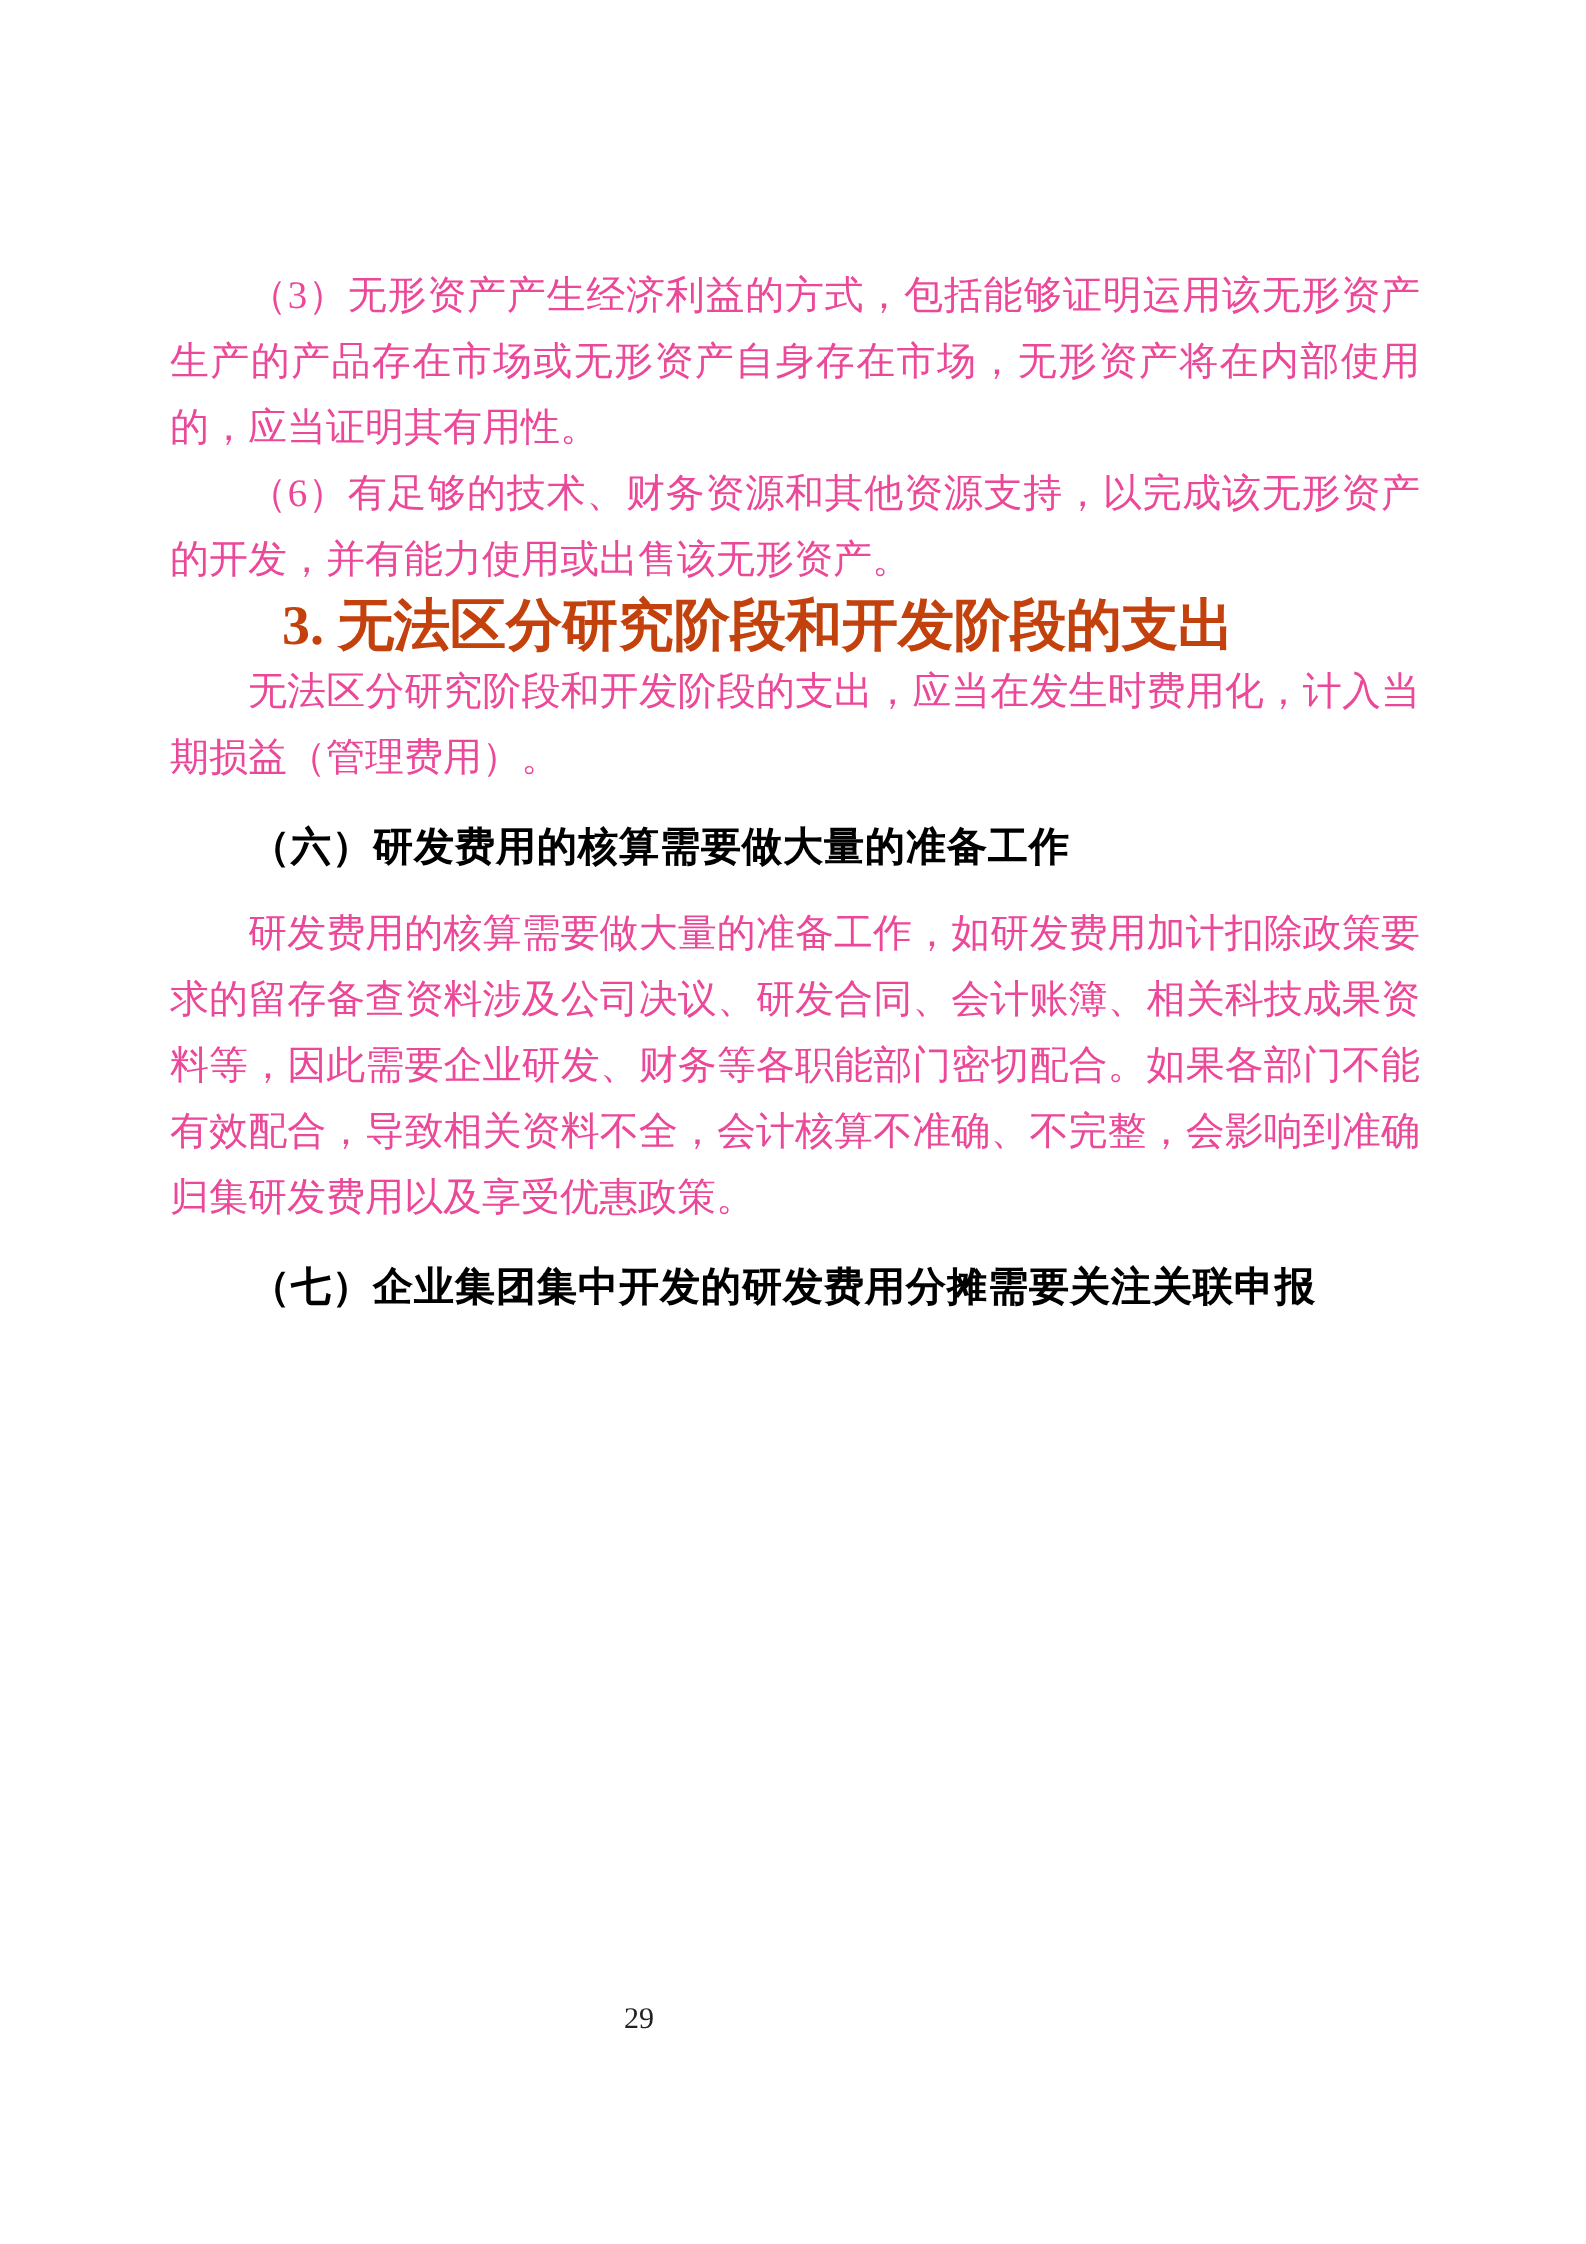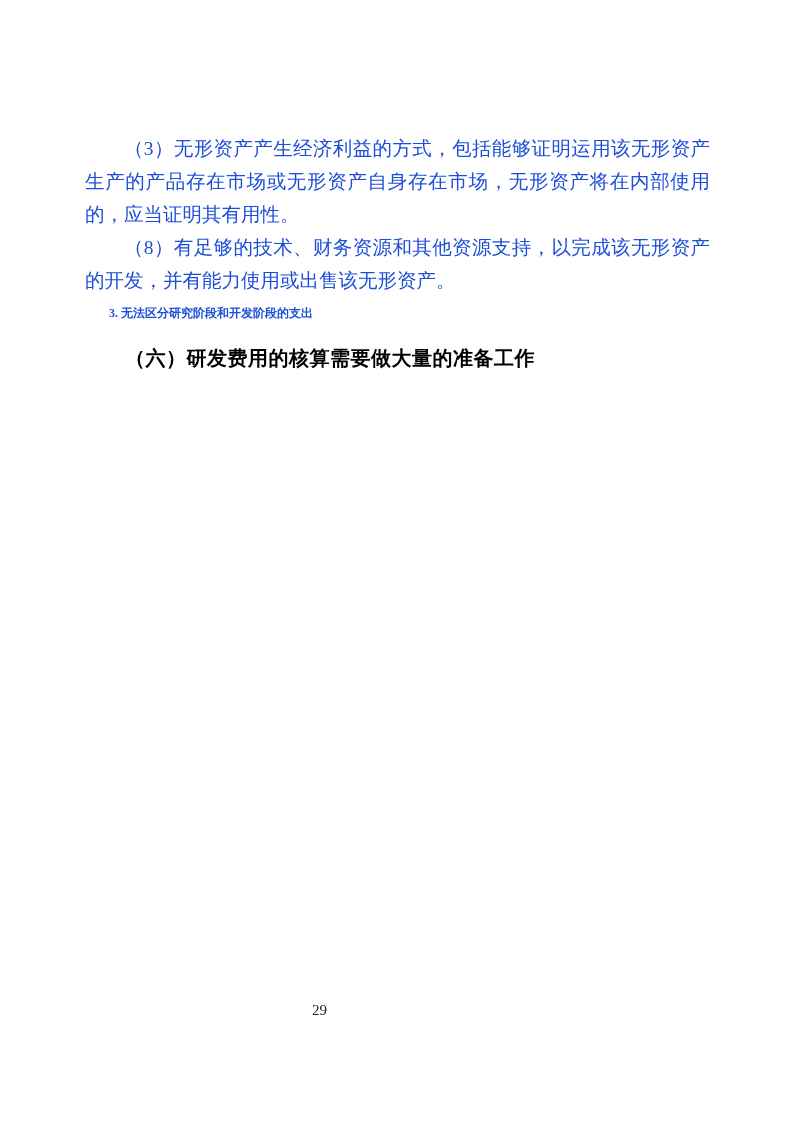--- a/index.html
+++ b/index.html
@@ -29,30 +29,30 @@
     top: 132px;
     width: 625px;
   }
   .para {
     font-size: 19.5px;
     line-height: 33px;
     text-align: justify;
     text-align-last: left;
     text-indent: 2em;
     margin: 0;
-    color: #1d4ed8;
+    color: #ec4899;
     word-break: break-all;
   }
   .h-num {
-    font-size: 12px;
+    font-size: 28px;
     line-height: 33px;
     font-weight: bold;
     text-indent: 2em;
     margin: 0;
-    color: #1d4ed8;
+    color: #c2410c;
   }
   .h-sec {
     font-size: 20px;
     line-height: 33px;
     font-weight: bold;
     text-indent: 2em;
     margin: 12px 0 10px 0;
     color: #000000;
     letter-spacing: 0.5px;
   }
@@ -66,18 +66,21 @@
     line-height: 20px;
     color: #222222;
   }
 </style>
 </head>
 <body>
 
 <div class="page">
   <div class="content">
     <p class="para">（3）无形资产产生经济利益的方式，包括能够证明运用该无形资产生产的产品存在市场或无形资产自身存在市场，无形资产将在内部使用的，应当证明其有用性。</p>
-    <p class="para">（8）有足够的技术、财务资源和其他资源支持，以完成该无形资产的开发，并有能力使用或出售该无形资产。</p>
+    <p class="para">（6）有足够的技术、财务资源和其他资源支持，以完成该无形资产的开发，并有能力使用或出售该无形资产。</p>
     <p class="h-num">3. 无法区分研究阶段和开发阶段的支出</p>
+    <p class="para">无法区分研究阶段和开发阶段的支出，应当在发生时费用化，计入当期损益（管理费用）。</p>
     <p class="h-sec">（六）研发费用的核算需要做大量的准备工作</p>
+    <p class="para">研发费用的核算需要做大量的准备工作，如研发费用加计扣除政策要求的留存备查资料涉及公司决议、研发合同、会计账簿、相关科技成果资料等，因此需要企业研发、财务等各职能部门密切配合。如果各部门不能有效配合，导致相关资料不全，会计核算不准确、不完整，会影响到准确归集研发费用以及享受优惠政策。</p>
+    <p class="h-sec">（七）企业集团集中开发的研发费用分摊需要关注关联申报</p>
   </div>
   <div class="page-number">29</div>
 </div>
 
 </body></html>

